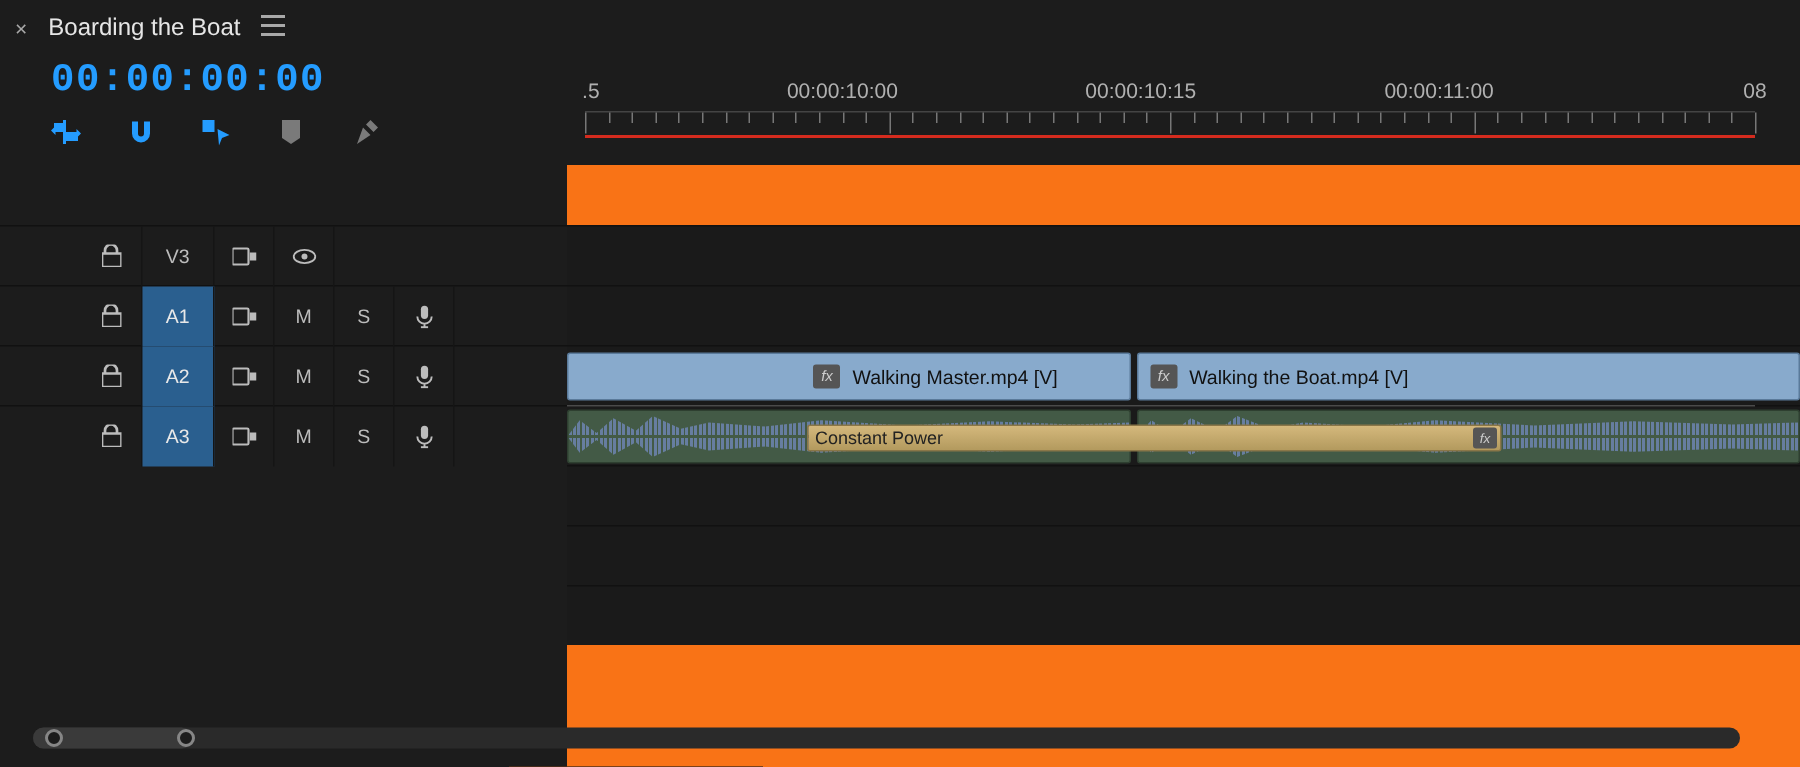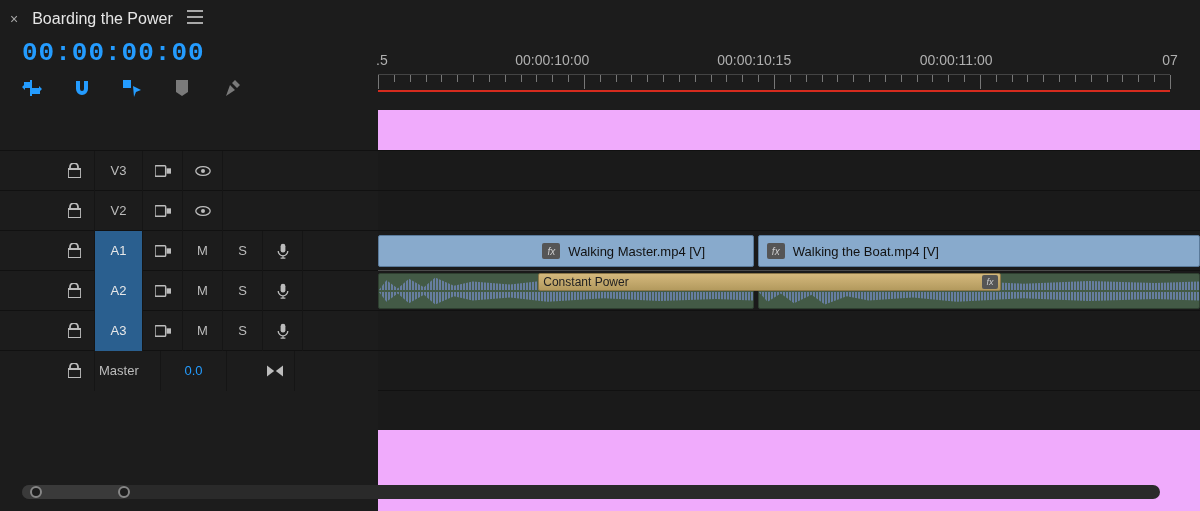--- a/index.html
+++ b/index.html
@@ -6,42 +6,42 @@
   html, body { width: 1200px; height: 511px; background: #1c1c1c; font-family: "Segoe UI", Arial, sans-serif; color: #c8c8c8; overflow: hidden; }
   body { display: flex; flex-direction: column; }
 
   
   .titlebar { height: 38px; display: flex; align-items: center; gap: 14px; padding: 0 10px; }
   .titlebar .close { color: #a8a8a8; font-size: 14px; cursor: pointer; }
   .titlebar .title { color: #e6e6e6; font-size: 16px; font-weight: 400; }
   .titlebar .burger svg { width: 16px; height: 14px; }
 
   
-  .headerrow { display: flex; height: 72px; }
+  .headerrow { display: flex; height: 72px; margin-left: 12px; }
   .headerrow .left { width: 378px; padding: 0 22px; }
   .headerrow .right { flex: 1; position: relative; padding-right: 30px; }
   .timecode { font-family: "Courier New", monospace; font-size: 26px; font-weight: 600; color: #249cff; letter-spacing: 1px; }
   .toolrow { display: flex; gap: 30px; margin-top: 10px; align-items: center; }
   .toolrow .tool { width: 20px; height: 20px; display: flex; align-items: center; justify-content: center; cursor: pointer; }
   .toolrow .tool svg { width: 20px; height: 20px; }
   .tool-blue svg path, .tool-blue svg rect, .tool-blue svg polygon { fill: #249cff; }
   .tool-gray svg path, .tool-gray svg rect, .tool-gray svg polygon { fill: #7a7a7a; }
 
   
   .ruler-labels { position: absolute; top: 14px; left: 0; right: 30px; height: 20px; }
   .ruler-labels span { position: absolute; font-size: 14px; color: #b0b0b0; transform: translateX(-50%); }
   .ruler-ticks { position: absolute; top: 36px; left: 0; right: 30px; height: 18px; border-top: 1px solid #444; }
   .ruler-ticks i { position: absolute; top: 0; border-left: 1px solid #777; }
   .ruler-redline { position: absolute; top: 52px; left: 0; right: 30px; height: 2px; background: #d52b1e; }
   .knob-right { position: absolute; right: 12px; width: 12px; height: 12px; border: 2px solid #868686; border-radius: 50%; }
 
   
   .trackarea { flex: 1; display: flex; position: relative; }
   .trackarea .theaders { width: 378px; background: #1c1c1c; }
-  .trackarea .tclips  { flex: 1; position: relative; background: #f0abfc; }
+  .trackarea .tclips  { flex: 1; position: relative; background: #f97316; }
 
   .trackrow { height: 40px; display: flex; align-items: center; border-top: 1px solid #111; }
   .trackarea .tclips .trackrow { background: #1a1a1a; border-top: 1px solid #111; }
   .spacer-row { height: 40px; }
   .cellgroup { display: flex; align-items: flex-end; margin-left: 55px; gap: 0; }
   .cell { width: 40px; height: 40px; display: flex; align-items: center; justify-content: center; color: #bcbcbc; font-size: 13px; cursor: pointer; border-right: 1px solid #151515; }
   .cell.wide { width: 66px; }
   .cell.name { width: 48px; font-size: 13px; color: #bcbcbc; }
   .cell.active { background: #2a5f8f; color: #e8e8e8; }
   .cell svg { width: 16px; height: 16px; fill: #bcbcbc; }
@@ -51,38 +51,38 @@
   
   .clip-lane { position: relative; height: 100%; width: 100%; }
   .clip { position: absolute; top: 4px; height: 32px; border-radius: 2px; display: flex; align-items: center; font-size: 13px; overflow: hidden; }
   .clip.video { background: #88aacc; border: 1px solid #5a7a9a; color: #111; }
   .clip.video .fx { width: 18px; height: 16px; background: #555; color: #ccc; font-size: 10px; font-style: italic; display: flex; align-items: center; justify-content: center; border-radius: 2px; margin: 0 8px; }
   .clip.audio { top: 2px; height: 36px; background: #435a46; border: 1px solid #2e3f30; }
   .clip.audio canvas, .clip.audio .wave { position: absolute; left: 0; right: 0; }
   .clip.audio .wave { height: 14px; background: repeating-linear-gradient(90deg, #6d84b0 0 2px, #435a46 2px 3px); opacity: .85; }
   .clip.audio .wave.top { top: 2px; clip-path: polygon(0 100%, 2% 30%, 5% 90%, 8% 20%, 12% 80%, 15% 10%, 20% 70%, 25% 40%, 35% 60%, 45% 30%, 60% 55%, 75% 35%, 90% 50%, 100% 40%, 100% 100%); }
   .clip.audio .wave.bot { bottom: 2px; clip-path: polygon(0 0, 2% 70%, 5% 10%, 8% 80%, 12% 20%, 15% 90%, 20% 30%, 25% 60%, 35% 40%, 45% 70%, 60% 45%, 75% 65%, 90% 50%, 100% 60%, 100% 0); }
-  .transition { position: absolute; top: 2px; height: 18px; background: linear-gradient(180deg, #d4b87c, #b39a5e); border: 1px solid #8a7648; border-radius: 2px; display: flex; align-items: center; font-size: 12px; color: #222; padding: 0 4px; z-index: 3; }
+  .transition { position: absolute; top: 12px; height: 18px; background: linear-gradient(180deg, #d4b87c, #b39a5e); border: 1px solid #8a7648; border-radius: 2px; display: flex; align-items: center; font-size: 12px; color: #222; padding: 0 4px; z-index: 3; }
   .transition .fx { position: absolute; right: 2px; width: 16px; height: 14px; background: #555; color: #ccc; font-size: 9px; font-style: italic; display: flex; align-items: center; justify-content: center; border-radius: 2px; }
   .v-divider { position: absolute; left: 0; right: 30px; border-top: 1px solid #4a4a4a; }
 
   .bowtie svg { fill: #bcbcbc; }
 
   
   .hscroll { position: absolute; bottom: 12px; left: 22px; right: 40px; height: 14px; background: #2a2a2a; border-radius: 8px; display: flex; align-items: center; }
   .hscroll .kn { width: 12px; height: 12px; border: 2px solid #868686; border-radius: 50%; background: #1c1c1c; margin-left: 4px; }
   .hscroll .thumb { position: absolute; left: 0; width: 106px; height: 14px; background: #3a3a3a; border-radius: 8px; }
 
 </style>
 </head>
 <body>
 
 <div class="titlebar">
   <span class="close">×</span>
-  <span class="title">Boarding the Power</span>
+  <span class="title">Boarding the Boat</span>
   <span class="burger">
     <svg viewBox="0 0 16 14">
         <path d="M0 1h16M0 7h16M0 13h16" stroke="#a8a8a8" stroke-width="2"></path>
       </svg>
   </span>
 </div>
 
 <div class="headerrow">
   <div class="left">
     <div class="timecode">00:00:00:00</div>
@@ -115,21 +115,21 @@
           </svg>
       </span>
     </div>
   </div>
   <div class="right">
     <div class="ruler-labels" id="ruler-labels">
         <span style="left: 0.5%;">.5</span>
         <span style="left: 22%;">00:00:10:00</span>
         <span style="left: 47.5%;">00:00:10:15</span>
         <span style="left: 73%;">00:00:11:00</span>
-        <span style="left: 100%;">07</span>
+        <span style="left: 100%;">08</span>
       </div>
     <div class="ruler-ticks" id="ruler-ticks">
         <i style="left: 0%; height: 14px;"></i>
         <i style="left: 2%; height: 7px;"></i>
         <i style="left: 4%; height: 7px;"></i>
         <i style="left: 6%; height: 7px;"></i>
         <i style="left: 8%; height: 7px;"></i>
         <i style="left: 10%; height: 7px;"></i>
         <i style="left: 12%; height: 7px;"></i>
         <i style="left: 14%; height: 7px;"></i>
@@ -206,52 +206,55 @@
           </span>
         <span class="cell">
             <svg viewBox="0 0 20 12">
               <ellipse cx="10" cy="6" rx="9" ry="5.5" fill="none" stroke="#bcbcbc" stroke-width="1.6"></ellipse>
               <circle cx="10" cy="6" r="2.5" fill="#bcbcbc"></circle>
             </svg>
           </span>
       </div>
     </div>
 
+
+
     <div class="trackrow">
       <div class="cellgroup">
         <span class="cell icon-lock">
             <svg viewBox="0 0 13 15">
               <path d="M2 6V4a4 4 0 0 1 8 0v2M0 6h13v9H0z" fill="none" stroke="#bcbcbc" stroke-width="1.8"></path>
             </svg>
           </span>
-        <span class="cell name">V2</span>
+        <span class="cell name active">A1</span>
         <span class="cell">
             <svg viewBox="0 0 18 14">
               <rect x="0" y="1" width="12" height="12" rx="1" fill="none" stroke="#bcbcbc" stroke-width="1.6"></rect>
               <rect x="13" y="4" width="5" height="6" fill="#bcbcbc"></rect>
             </svg>
           </span>
-        <span class="cell">
-            <svg viewBox="0 0 20 12">
-              <ellipse cx="10" cy="6" rx="9" ry="5.5" fill="none" stroke="#bcbcbc" stroke-width="1.6"></ellipse>
-              <circle cx="10" cy="6" r="2.5" fill="#bcbcbc"></circle>
-            </svg>
-          </span>
-      </div>
-    </div>
-
+        <span class="cell">M</span>
+        <span class="cell">S</span>
+        <span class="cell">
+            <svg viewBox="0 0 14 20">
+              <rect x="4" y="1" width="6" height="11" rx="3" fill="#bcbcbc"></rect>
+              <path d="M1 10a6 6 0 0 0 12 0M7 16v3M4 19h6" stroke="#bcbcbc" stroke-width="1.6" fill="none"></path>
+            </svg>
+          </span>
+      </div>
+    </div>
 
     <div class="trackrow">
       <div class="cellgroup">
         <span class="cell icon-lock">
             <svg viewBox="0 0 13 15">
               <path d="M2 6V4a4 4 0 0 1 8 0v2M0 6h13v9H0z" fill="none" stroke="#bcbcbc" stroke-width="1.8"></path>
             </svg>
           </span>
-        <span class="cell name active">A1</span>
+        <span class="cell name active">A2</span>
         <span class="cell">
             <svg viewBox="0 0 18 14">
               <rect x="0" y="1" width="12" height="12" rx="1" fill="none" stroke="#bcbcbc" stroke-width="1.6"></rect>
               <rect x="13" y="4" width="5" height="6" fill="#bcbcbc"></rect>
             </svg>
           </span>
         <span class="cell">M</span>
         <span class="cell">S</span>
         <span class="cell">
             <svg viewBox="0 0 14 20">
@@ -262,80 +265,38 @@
       </div>
     </div>
 
     <div class="trackrow">
       <div class="cellgroup">
         <span class="cell icon-lock">
             <svg viewBox="0 0 13 15">
               <path d="M2 6V4a4 4 0 0 1 8 0v2M0 6h13v9H0z" fill="none" stroke="#bcbcbc" stroke-width="1.8"></path>
             </svg>
           </span>
-        <span class="cell name active">A2</span>
+        <span class="cell name active">A3</span>
         <span class="cell">
             <svg viewBox="0 0 18 14">
               <rect x="0" y="1" width="12" height="12" rx="1" fill="none" stroke="#bcbcbc" stroke-width="1.6"></rect>
               <rect x="13" y="4" width="5" height="6" fill="#bcbcbc"></rect>
             </svg>
           </span>
         <span class="cell">M</span>
         <span class="cell">S</span>
         <span class="cell">
             <svg viewBox="0 0 14 20">
               <rect x="4" y="1" width="6" height="11" rx="3" fill="#bcbcbc"></rect>
               <path d="M1 10a6 6 0 0 0 12 0M7 16v3M4 19h6" stroke="#bcbcbc" stroke-width="1.6" fill="none"></path>
             </svg>
           </span>
       </div>
     </div>
 
-    <div class="trackrow">
-      <div class="cellgroup">
-        <span class="cell icon-lock">
-            <svg viewBox="0 0 13 15">
-              <path d="M2 6V4a4 4 0 0 1 8 0v2M0 6h13v9H0z" fill="none" stroke="#bcbcbc" stroke-width="1.8"></path>
-            </svg>
-          </span>
-        <span class="cell name active">A3</span>
-        <span class="cell">
-            <svg viewBox="0 0 18 14">
-              <rect x="0" y="1" width="12" height="12" rx="1" fill="none" stroke="#bcbcbc" stroke-width="1.6"></rect>
-              <rect x="13" y="4" width="5" height="6" fill="#bcbcbc"></rect>
-            </svg>
-          </span>
-        <span class="cell">M</span>
-        <span class="cell">S</span>
-        <span class="cell">
-            <svg viewBox="0 0 14 20">
-              <rect x="4" y="1" width="6" height="11" rx="3" fill="#bcbcbc"></rect>
-              <path d="M1 10a6 6 0 0 0 12 0M7 16v3M4 19h6" stroke="#bcbcbc" stroke-width="1.6" fill="none"></path>
-            </svg>
-          </span>
-      </div>
-    </div>
-
-    <div class="trackrow">
-      <div class="cellgroup">
-        <span class="cell icon-lock">
-            <svg viewBox="0 0 13 15">
-              <path d="M2 6V4a4 4 0 0 1 8 0v2M0 6h13v9H0z" fill="none" stroke="#bcbcbc" stroke-width="1.8"></path>
-            </svg>
-          </span>
-        <span class="cell wide" style="justify-content:flex-start;padding-left:4px">Master</span>
-        <span class="cell wide val-blue">0.0</span>
-        <span class="cell bowtie" style="margin-left:28px">
-            <svg viewBox="0 0 20 14" width="20" height="14">
-              <polygon points="0,0 9,7 0,14" fill="#bcbcbc"></polygon>
-              <polygon points="20,0 11,7 20,14" fill="#bcbcbc"></polygon>
-            </svg>
-          </span>
-      </div>
-    </div>
   </div>
 
   <div class="tclips">
     <div class="spacer-row"></div>
     <div class="trackrow">
         <div class="clip-lane"></div>
       </div>
     <div class="trackrow">
         <div class="clip-lane"></div>
       </div>

